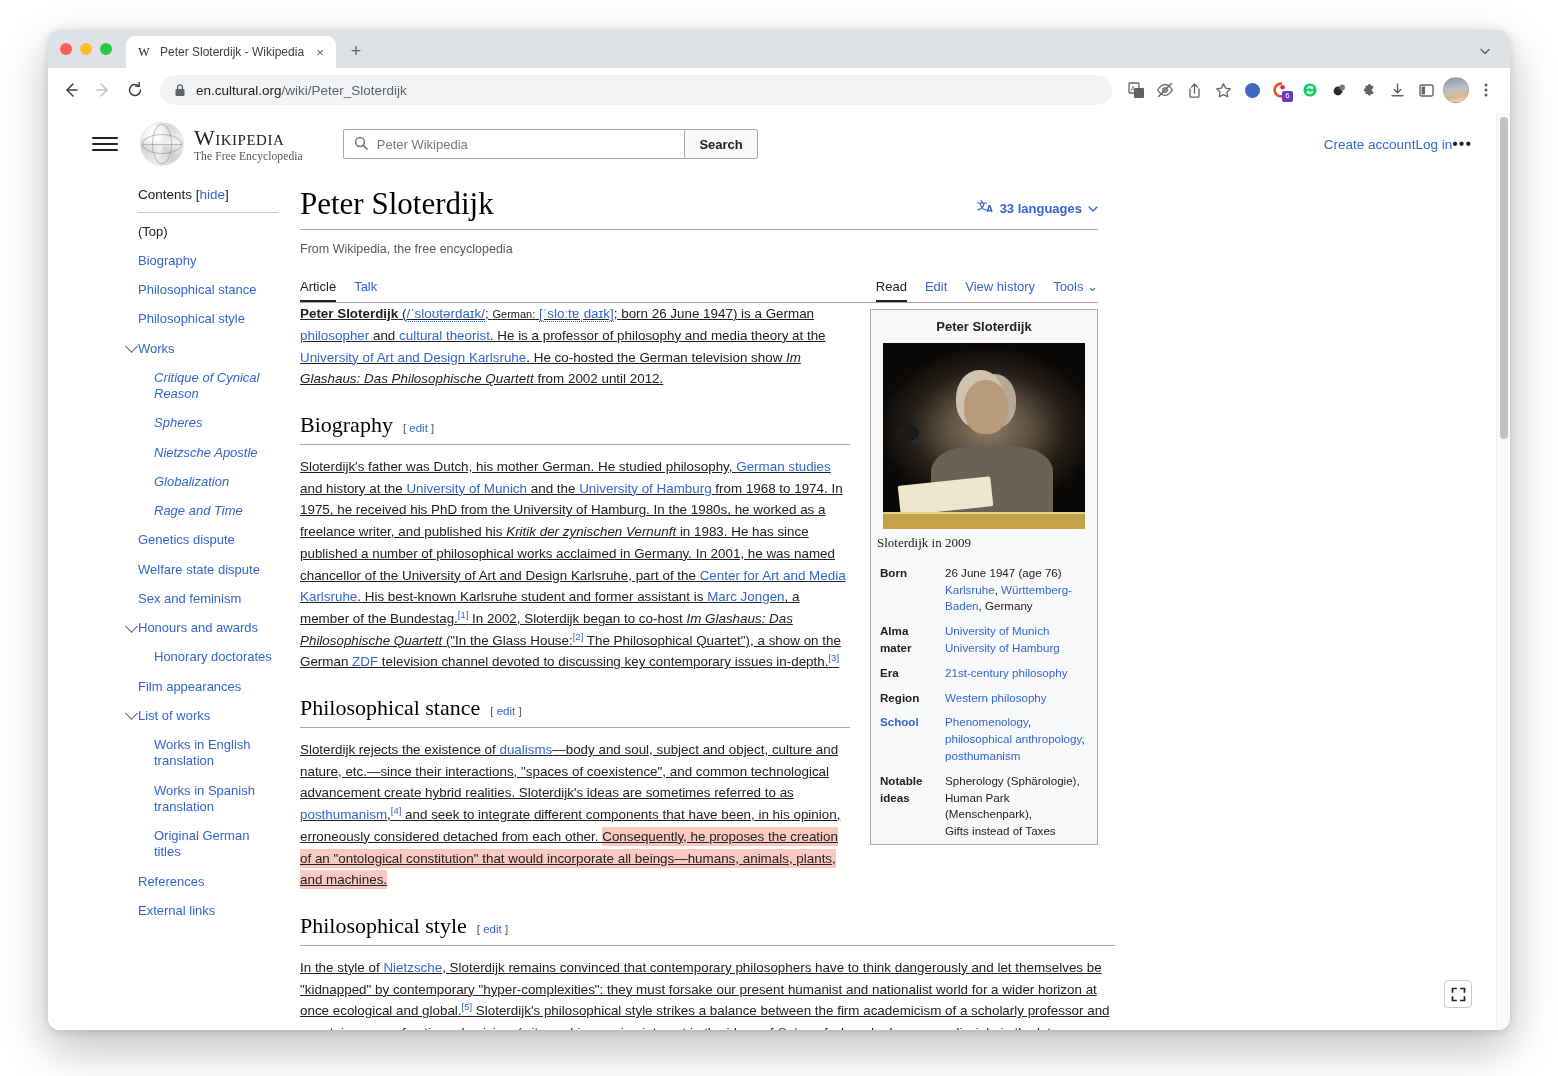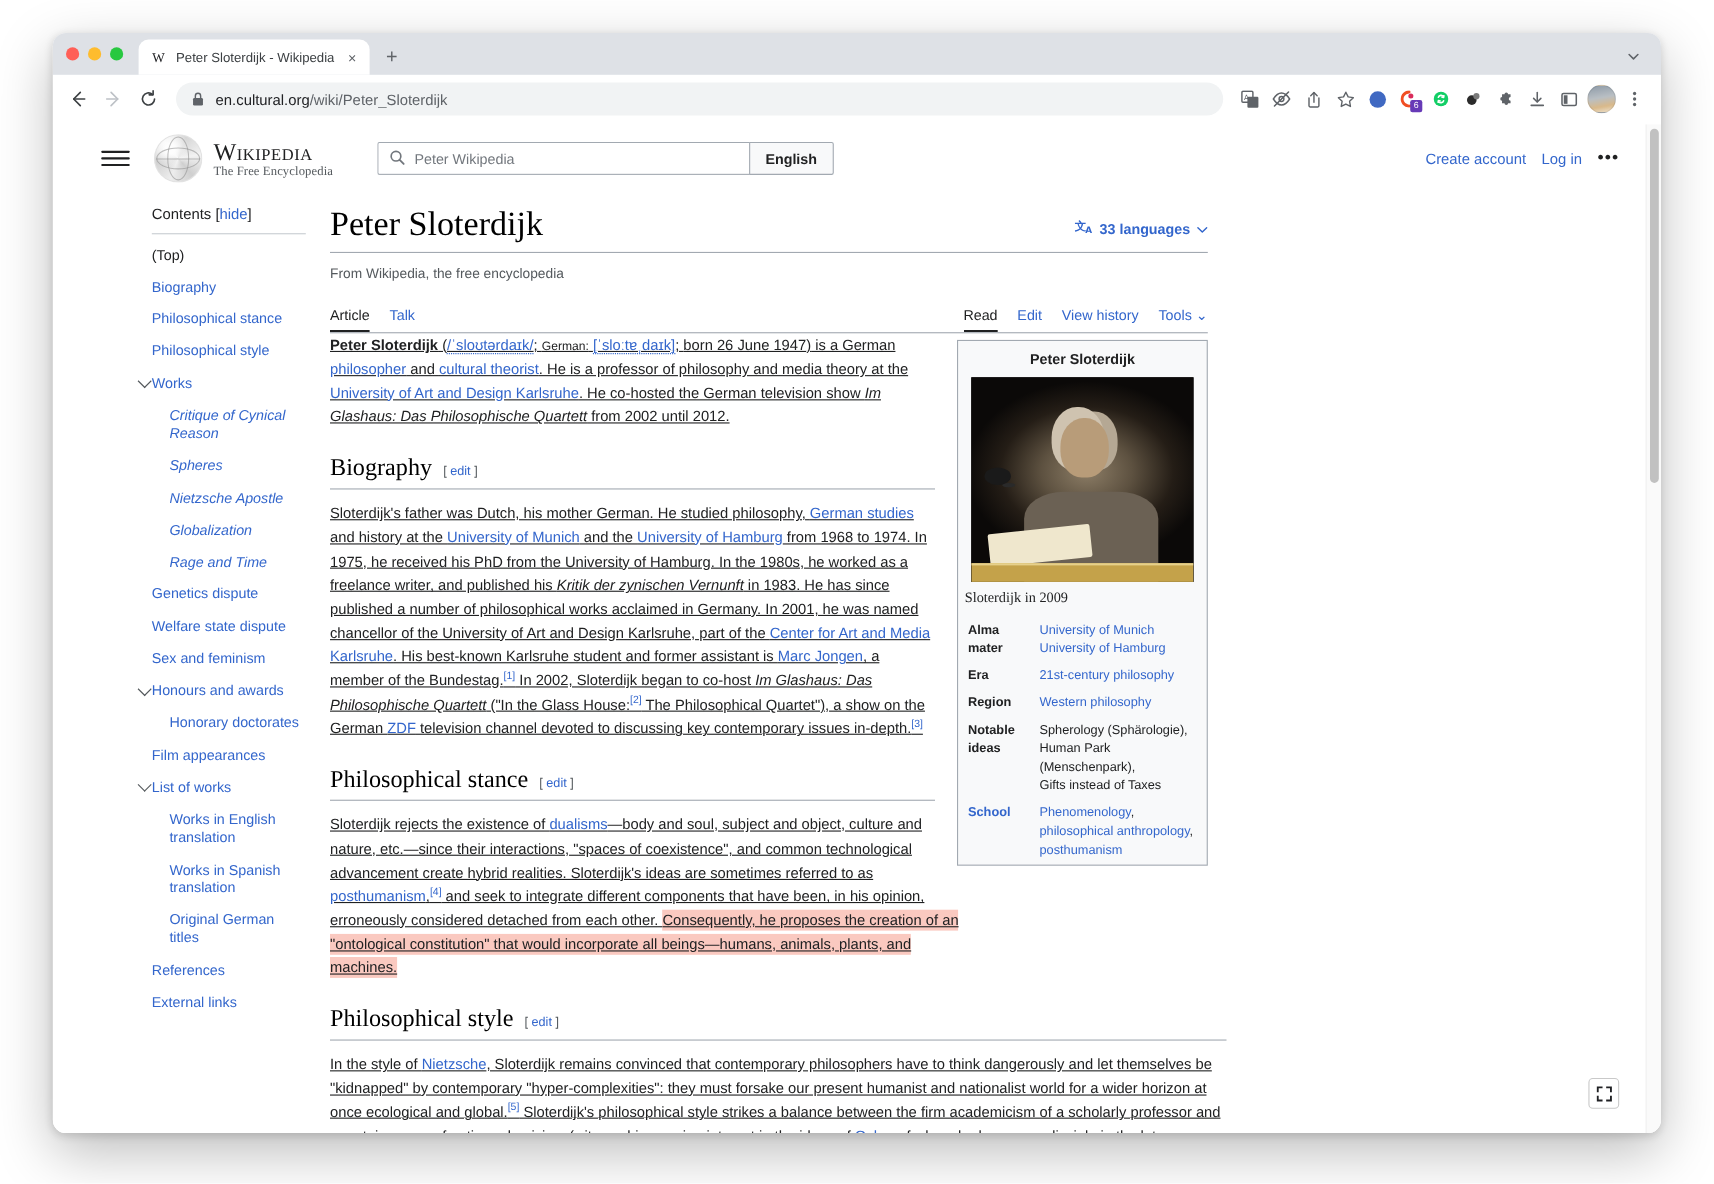--- a/index.html
+++ b/index.html
@@ -238,21 +238,21 @@
     flex: 0 0 auto;
     border: 1px solid #a2a9b1;
     border-radius: 0 2px 2px 0;
     background: #f8f9fa;
     padding: 0 14px;
     display: flex; align-items: center;
     font-size: 13px; font-weight: bold; color: #202122;
   }
   #wiki-header-right {
     margin-left: auto;
-    display: flex; align-items: center; gap: 14px;
+    display: flex; align-items: center; 
     font-size: 13.5px;
   }
   .wlink { color: #3366cc; }
   #more-ellipsis { color: #202122; font-size: 16px; letter-spacing: 1px; }
 
   
   #wiki-body {
     display: flex;
     padding: 0 0 0 0;
     align-items: flex-start;
@@ -647,21 +647,21 @@
           <div id="wiki-search">
             <div id="search-field">
               <span>
                 <svg width="14" height="14" viewBox="0 0 14 14">
                   <circle cx="6" cy="6" r="4.4" fill="none" stroke="#72777d" stroke-width="1.5"></circle>
                   <path d="M9.3 9.3 L13 13" stroke="#72777d" stroke-width="1.7" stroke-linecap="round"></path>
                 </svg>
               </span>
               <span id="search-placeholder">Peter Wikipedia</span>
             </div>
-            <div id="search-button">English</div>
+            <div id="search-button">Search</div>
           </div>
 
           <div id="wiki-header-right">
             <span class="wlink">Create account</span>
             <span class="wlink">Log in</span>
             <span id="more-ellipsis">•••</span>
           </div>
         </div>
 
         <div id="wiki-body">
@@ -742,52 +742,59 @@
                     <div class="person-body"></div>
                     <div class="book"></div>
                     <div class="desk"></div>
                   </div>
                 </div>
                 <div id="infobox-caption">Sloterdijk in 2009</div>
 
                 <table>
                   <tbody>
                     <tr>
+                      <th>Born</th>
+                      <td>
+                        <span>26 June 1947 (age 76)</span><br>
+                        <a class="l">Karlsruhe</a><span>, </span><a class="l">Württemberg-Baden</a><span>, Germany</span>
+                      </td>
+                    </tr>
+                    <tr>
                       <th>Alma mater</th>
                       <td>
                         <a class="l">University of Munich</a><br>
                         <a class="l">University of Hamburg</a>
                       </td>
                     </tr>
                     <tr>
                       <th>Era</th>
                       <td>
                         <a class="l">21st-century philosophy</a>
                       </td>
                     </tr>
                     <tr>
                       <th>Region</th>
                       <td>
                         <a class="l">Western philosophy</a>
                       </td>
                     </tr>
                     <tr>
+                      <th><a class="l">School</a></th>
+                      <td>
+                        <a class="l">Phenomenology</a><span>, </span><a class="l">philosophical anthropology</a><span>, </span><a class="l">posthumanism</a>
+                      </td>
+                    </tr>
+                    <tr>
                       <th>Notable ideas</th>
                       <td>
                         <span>Spherology (Sphärologie),</span><br>
                         <span>Human Park (Menschenpark),</span><br>
                         <span>Gifts instead of Taxes</span>
                       </td>
                     </tr>
-                    <tr>
-                      <th><a class="l">School</a></th>
-                      <td>
-                        <a class="l">Phenomenology</a><span>, </span><a class="l">philosophical anthropology</a><span>, </span><a class="l">posthumanism</a>
-                      </td>
-                    </tr>
                   </tbody>
                 </table>
               </aside>
 
               <p class="para lead"><span class="b">Peter Sloterdijk</span> (<span class="ipa">/ˈsloʊtərdaɪk/</span>; <span class="small-lbl">German:</span> <span class="ipa">[ˈsloːtɐˌdaɪk]</span>; <span>born 26 June 1947</span>)<span> is a German </span><a class="l">philosopher</a><span> and </span><a class="l">cultural theorist</a><span>. He is a professor of philosophy and media theory at the </span><a class="l">University of Art and Design Karlsruhe</a><span>. He co-hosted the German television show </span><span class="it">Im Glashaus: Das Philosophische Quartett</span><span> from 2002 until 2012.</span></p>
 
               <h2 class="sec">
                 <span>Biography</span>
                 <span class="edit-link">[&nbsp;<a class="l">edit</a>&nbsp;]</span>
               </h2>

